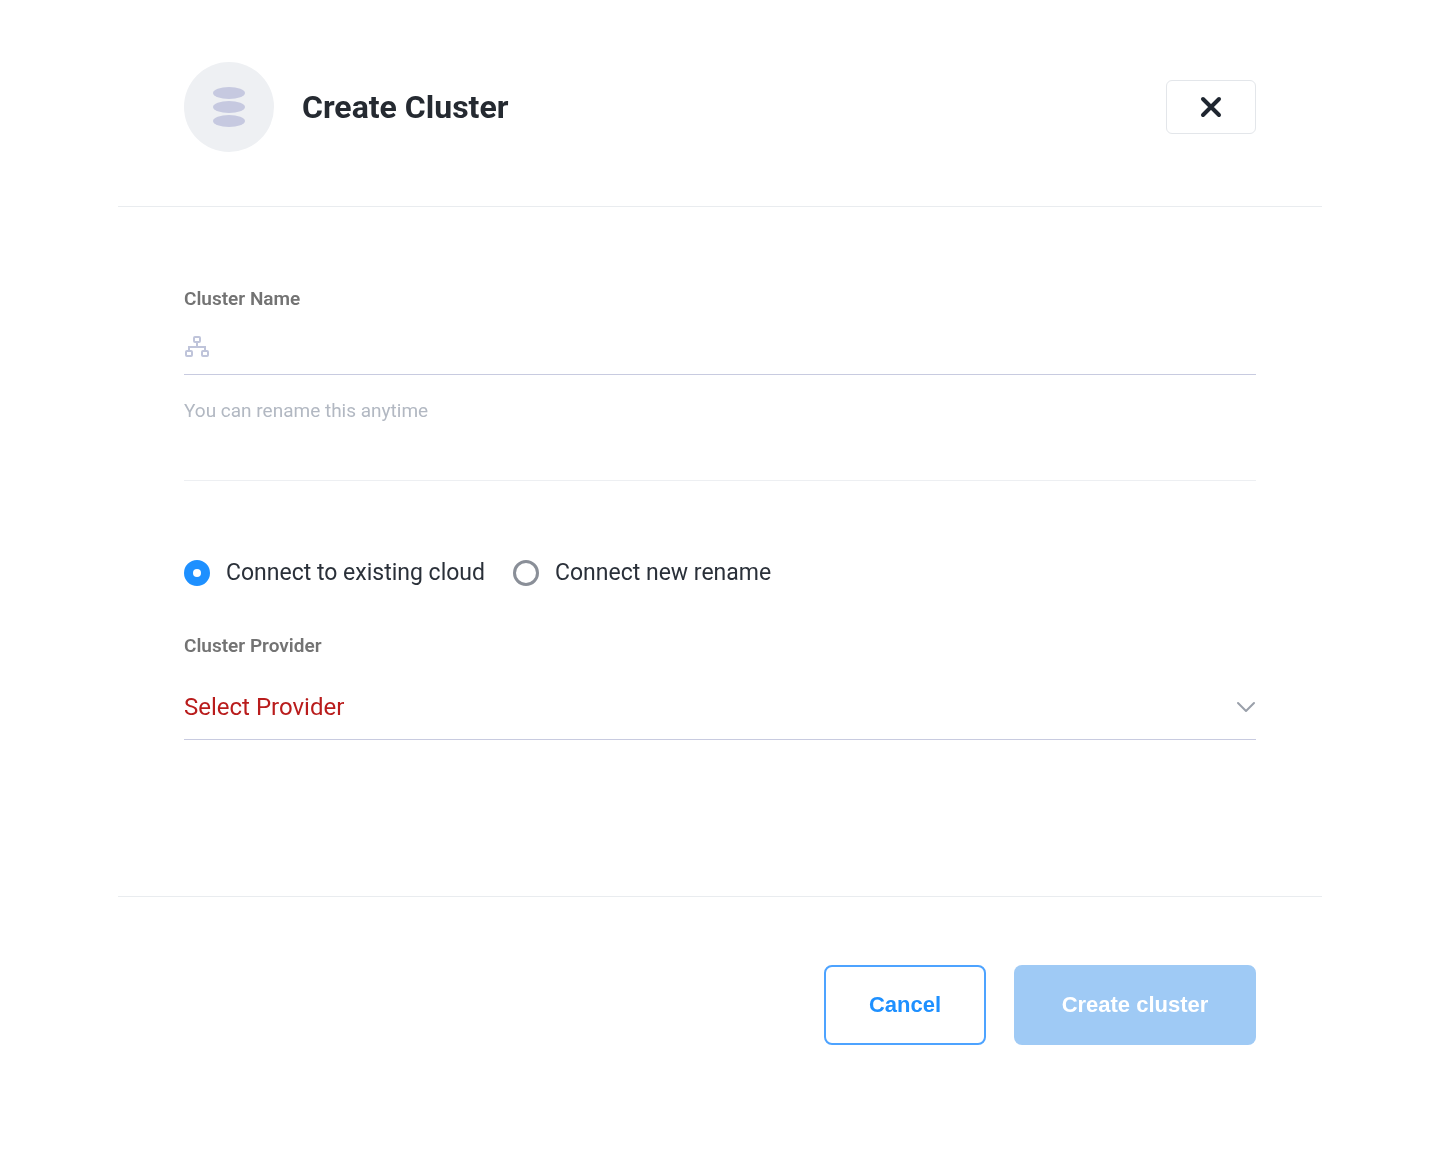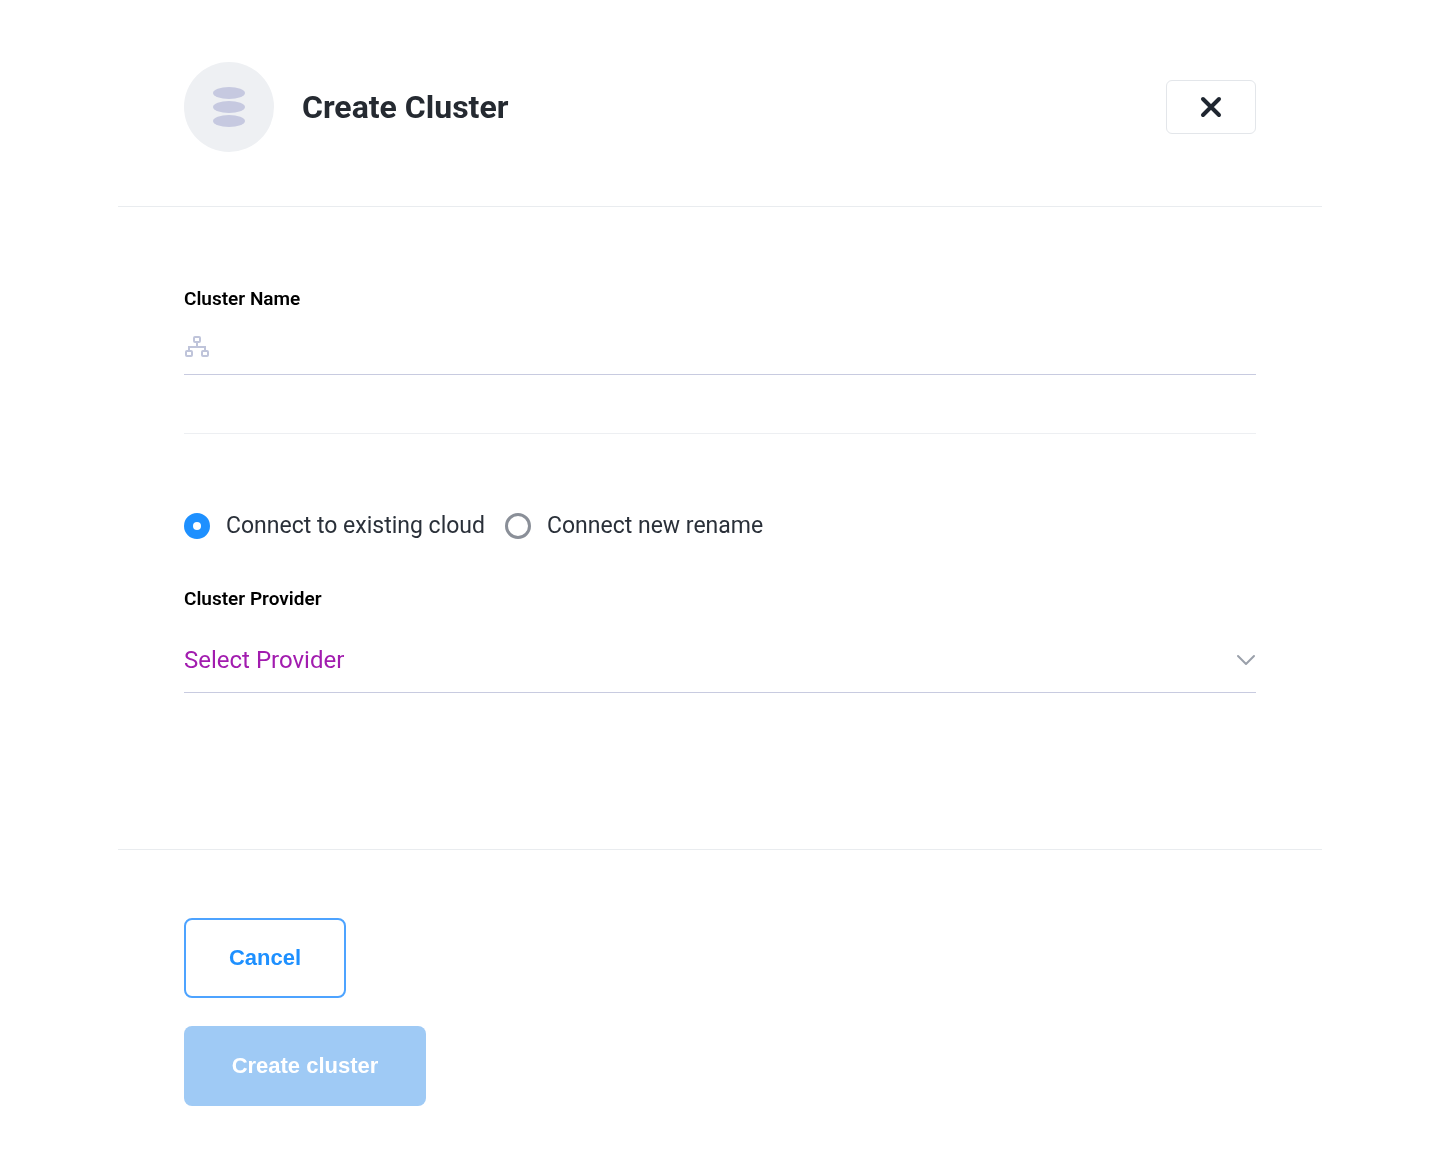--- a/index.html
+++ b/index.html
@@ -4,34 +4,34 @@
 <style>
   * { box-sizing: border-box; margin: 0; padding: 0; }
   html, body { width: 100%; height: 100%; font-family: -apple-system, BlinkMacSystemFont, "Segoe UI", Roboto, "Helvetica Neue", Arial, sans-serif; background: #fff; color: #1f2630; }
   .dialog { width: 1204px; margin: 8px auto; }
   .header { display: flex; align-items: center; justify-content: space-between; padding: 54px 66px 54px 66px; border-bottom: 1px solid #e9ecef; }
   .header-left { display: flex; align-items: center; gap: 28px; }
   .icon-circle { width: 90px; height: 90px; border-radius: 50%; background: #eef0f3; display: flex; align-items: center; justify-content: center; }
   .title { font-size: 32px; font-weight: 700; color: #252a31; }
   .close-btn { width: 90px; height: 54px; border: 1px solid #e3e6ea; border-radius: 6px; background: #fff; display: flex; align-items: center; justify-content: center; cursor: pointer; }
   .body { padding: 80px 66px 40px 66px; }
-  .field-label { font-size: 19px; font-weight: 600; color: #000000; margin-bottom: 20px; }
+  .field-label { font-size: 19px; font-weight: 600; color: #737373; margin-bottom: 20px; }
   .input-row { display: flex; align-items: center; gap: 14px; border-bottom: 1px solid #c8cbe0; padding: 4px 0 14px 0; }
   .text-input { flex: 1; border: none; outline: none; font-size: 22px; color: #1f2630; background: transparent; }
   .helper { font-size: 19px; color: #b2b8c2; margin-top: 24px; }
   .section-rule { border: none; border-top: 1px solid #edeff2; margin-top: 58px; }
-  .radio-row { display: flex; align-items: center; gap: 10px; margin-top: 78px; margin-bottom: 48px; }
+  .radio-row { display: flex; align-items: center; gap: 18px; margin-top: 78px; margin-bottom: 48px; }
   .radio-item { display: flex; align-items: center; gap: 16px; cursor: pointer; }
   .radio-outer { width: 26px; height: 26px; border-radius: 50%; border: 3px solid #8a8f98; display: flex; align-items: center; justify-content: center; }
   .radio-outer.selected { border-color: #1e90ff; background: #1e90ff; }
   .radio-inner-selected { width: 8px; height: 8px; border-radius: 50%; background: #fff; }
   .radio-label { font-size: 23px; color: #2a3039; }
   .select-row { display: flex; align-items: center; justify-content: space-between; border-bottom: 1px solid #c8cbe0; padding: 16px 0 18px 0; cursor: pointer; }
-  .select-placeholder { font-size: 24px; color: #a21caf; }
-  .footer { border-top: 1px solid #e9ecef; padding: 68px 66px 0 66px; display: flex; justify-content: flex-end; gap: 28px; margin-top: 116px; flex-direction: column; }
+  .select-placeholder { font-size: 24px; color: #b91c1c; }
+  .footer { border-top: 1px solid #e9ecef; padding: 68px 66px 0 66px; display: flex; justify-content: flex-end; gap: 28px; margin-top: 116px; }
   .btn { height: 80px; border-radius: 8px; font-size: 22px; font-weight: 700; display: flex; align-items: center; justify-content: center; cursor: pointer; }
   .btn-cancel { width: 162px; border: 2px solid #4da3ff; background: #fff; color: #1e90ff; }
   .btn-primary { width: 242px; border: none; background: #9fcaf5; color: #fff; }
 </style>
 </head>
 <body>
 
 <div class="dialog">
 
   <div class="header">
@@ -58,20 +58,21 @@
       <div class="field-label">Cluster Name</div>
       <div class="input-row">
         <svg width="26" height="22" viewBox="0 0 26 22">
           <rect x="10" y="1" width="6" height="5" rx="1" fill="none" stroke="#bfc4da" stroke-width="2"></rect>
           <rect x="2" y="15" width="6" height="5" rx="1" fill="none" stroke="#bfc4da" stroke-width="2"></rect>
           <rect x="18" y="15" width="6" height="5" rx="1" fill="none" stroke="#bfc4da" stroke-width="2"></rect>
           <path d="M13 6 V11 M5 15 V11 H21 V15" fill="none" stroke="#bfc4da" stroke-width="2"></path>
         </svg>
         <input type="text" class="text-input" value="" style="">
       </div>
+      <div class="helper">You can rename this anytime</div>
     </div>
 
     <hr class="section-rule">
 
     <div class="radio-row">
       <label class="radio-item">
         <span class="radio-outer selected">
           <span class="radio-inner-selected"></span>
         </span>
         <span class="radio-label">Connect to existing cloud</span>

